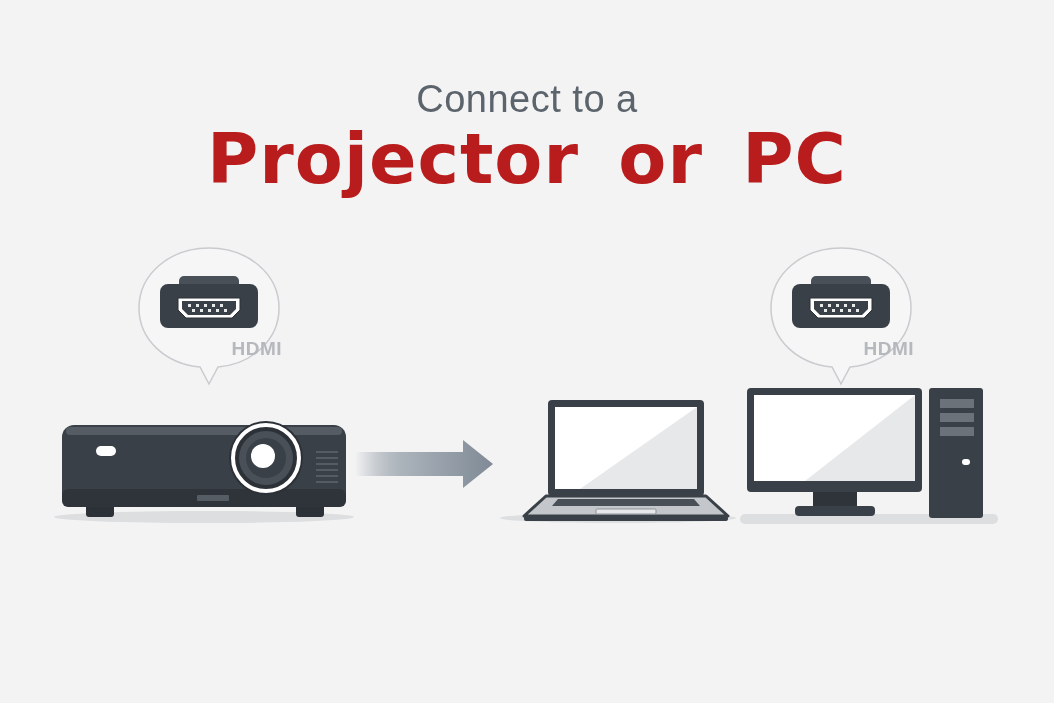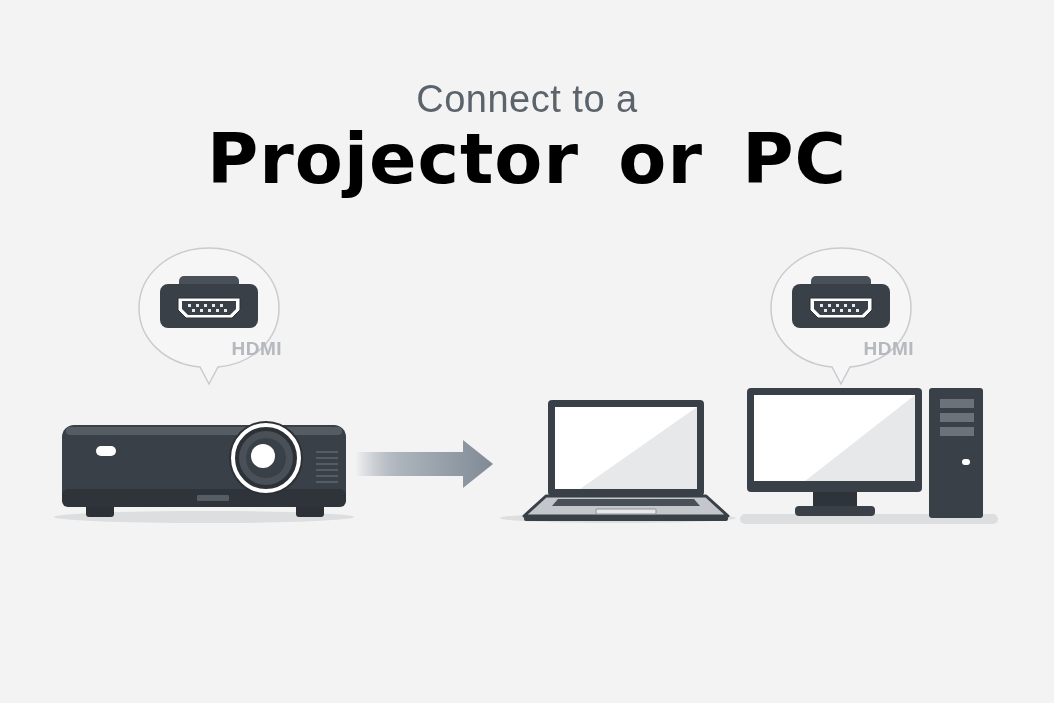--- a/index.html
+++ b/index.html
@@ -9,21 +9,21 @@
       font-family: "Liberation Sans", "DejaVu Sans", sans-serif;
       position: relative;
     }
     .title-sub {
       position: absolute; left: 0; right: 0; top: 78px;
       text-align: center; font-size: 38px; color: #5b636b;
       font-family: Liberation Sans, sans-serif; letter-spacing: 0.5px;
     }
     .title-main {
       position: absolute; left: 0; right: 0; top: 118px;
-      text-align: center; font-size: 70px; color: #000000; font-weight: 600;
+      text-align: center; font-size: 70px; color: #b91c1c; font-weight: 600;
       font-family: "DejaVu Sans", sans-serif; letter-spacing: 1px; word-spacing: 14px;
     }
     .bubble {
       position: absolute; width: 146px; height: 124px;
     }
     .bubble svg { position: absolute; left: 0; top: 0; }
     .bubble-label {
       position: absolute; left: 0; right: 0; top: 92px; text-align: right;
       font-size: 19px; font-weight: bold; color: #b5b8bc; letter-spacing: 0.5px;
     }

